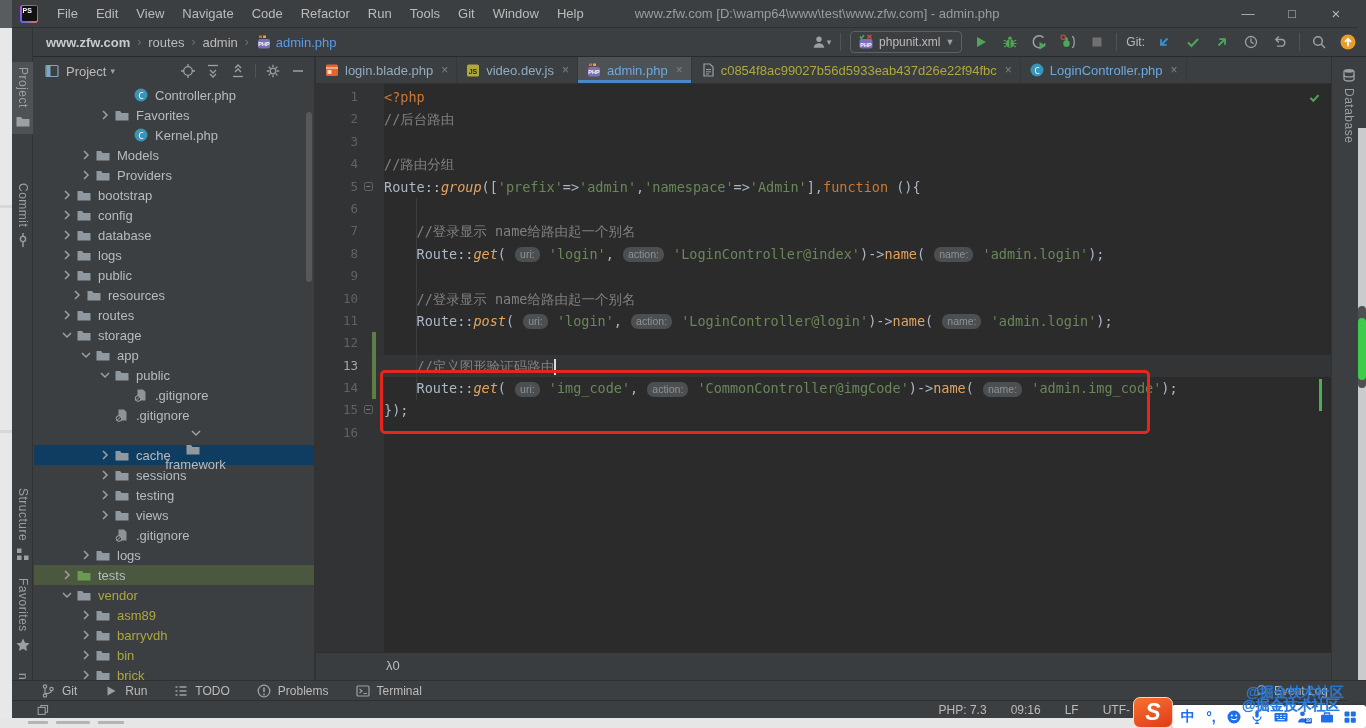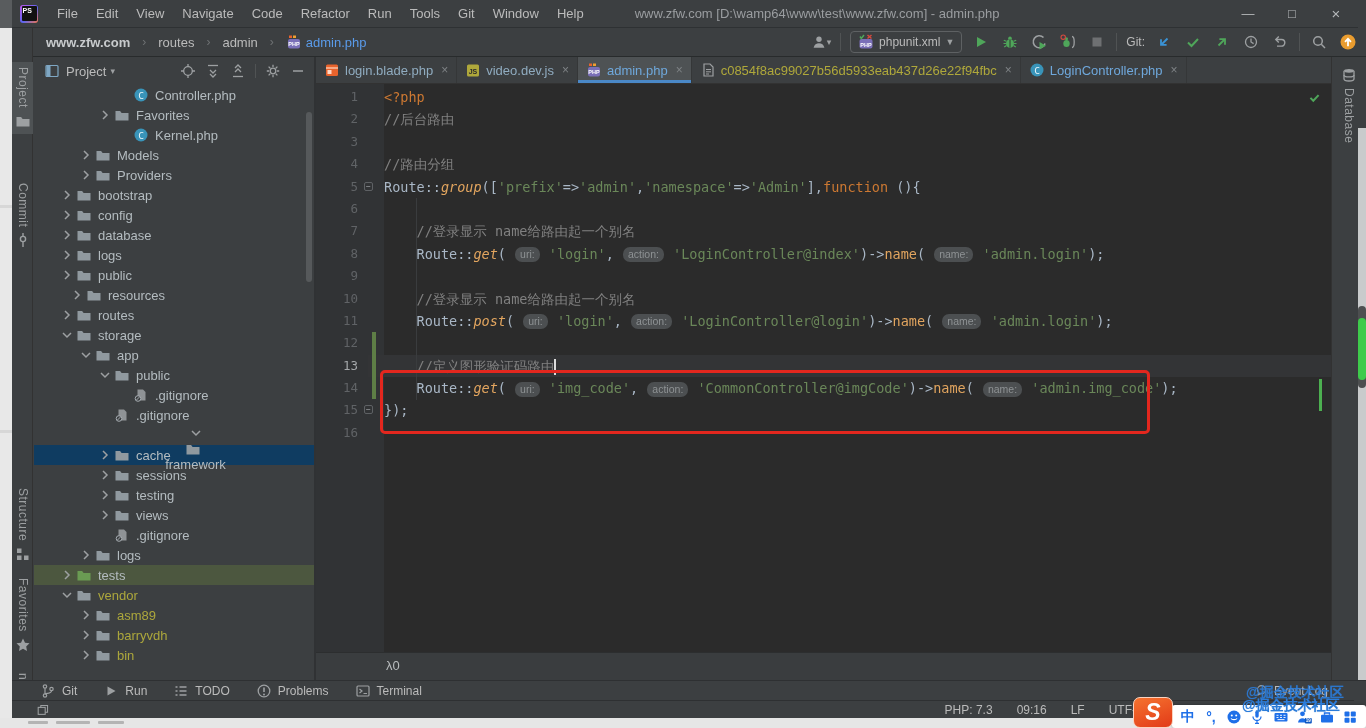--- a/index.html
+++ b/index.html
@@ -16,21 +16,21 @@
   .ps-logo { width:18px; height:18px; margin-left:8px; border-radius:3px; padding:1.5px; background:linear-gradient(135deg,#C057E8 0%,#5A66F1 55%,#F0734A 100%); }
   .ps-logo .in { width:100%; height:100%; background:#111; color:#fff; font-size:7px; font-weight:bold; display:flex; align-items:flex-start; padding:1px; border-radius:1px; }
   #menus { display:flex; margin-left:10px; }
   .menu-item { padding:0 9px; font-size:13px; color:#BBBBBB; line-height:28px; cursor:default; }
   .win-title { margin-left:42px; font-size:13px; color:#9A9DA0; white-space:nowrap; }
   .win-controls { margin-left:auto; display:flex; }
   .win-btn { width:44px; height:27px; display:flex; align-items:center; justify-content:center; color:#B6B9BB; font-size:13px; }
 
   
   .navbar { position:absolute; left:33px; top:28px; right:0; height:29px; background:#3C3F41; display:flex; align-items:center; border-bottom:1px solid #282B2C; }
-  #breadcrumbs { display:flex; align-items:center; gap:12px; margin-left:13px; font-size:13px; }
+  #breadcrumbs { display:flex; align-items:center; gap:7px; margin-left:13px; font-size:13px; }
   .crumb { color:#BBBBBB; }
   .crumb.root { font-weight:bold; color:#C8CBCD; }
   .crumb-sep { color:#6E7173; font-size:12px; }
   .crumb-file { color:#5A9BEA; display:flex; align-items:center; gap:4px; }
   #nav-right { margin-left:auto; margin-right:8px; display:flex; align-items:center; gap:9px; }
   .vsep { width:1px; height:18px; background:#505354; }
   .tbtn { width:20px; height:20px; display:flex; align-items:center; justify-content:center; }
   .runconfig { display:flex; align-items:center; gap:5px; border:1px solid #5E6163; border-radius:4px; height:22px; padding:0 7px; color:#BBBBBB; font-size:12px; }
   .git-label { color:#BBBBBB; font-size:12px; }
   .dd-arrow { color:#9DA0A2; font-size:9px; }
@@ -90,21 +90,21 @@
   
   .light-scroll { position:absolute; left:1358px; top:128px; width:8px; height:562px; background:#C9CBCC; }
   .light-scroll .dark-thumb { position:absolute; left:0; top:178px; width:8px; height:82px; background:#4D4F50; border-radius:4px; }
   .light-scroll .green-mark { position:absolute; left:0; top:190px; width:8px; height:62px; background:#3ECB4B; border-radius:4px; }
 
   
   .bottom-bar { position:absolute; left:12px; top:680px; right:0; height:20px; background:#3C3F41; border-top:1px solid #2E3032; display:flex; align-items:center; }
   #bottom-left { display:flex; align-items:center; gap:26px; margin-left:28px; }
   .bbtn { display:flex; align-items:center; gap:6px; font-size:12px; color:#BBBBBB; }
   #event-log { margin-left:auto; margin-right:38px; display:flex; align-items:center; gap:6px; font-size:12px; color:#BBBBBB; }
-  .status-bar { position:absolute; left:12px; top:700px; right:12px; height:18px; background:#3C3F41; border-top:1px solid #2E3032; display:flex; align-items:center; }
+  .status-bar { position:absolute; left:12px; top:700px; right:18px; height:18px; background:#3C3F41; border-top:1px solid #2E3032; display:flex; align-items:center; }
   #status-right { position:absolute; right:218px; display:flex; gap:24px; font-size:12px; color:#BBBBBB; }
   .statusbar-left-icon { margin-left:24px; }
 
   
   .bottom-strip { position:absolute; left:0; top:718px; width:1366px; height:10px; background:#E6E6E6; }
   .smudge { position:absolute; top:3px; height:3px; background:#A8A8A8; border-radius:1px; opacity:.8; }
 
   
   .ime-logo { position:absolute; left:1133px; top:697px; width:40px; height:31px; background:linear-gradient(160deg,#F5732F,#E23A18); border:1.5px solid #FBD3C0; border-radius:7px; display:flex; align-items:center; justify-content:center; color:#fff; font-size:23px; font-weight:bold; font-style:italic; z-index:30; }
   .ime-bar { position:absolute; left:1172px; top:705px; width:194px; height:23px; background:#FFFFFF; border-radius:3px; display:flex; align-items:center; justify-content:space-around; padding:0 4px; z-index:29; box-shadow:0 0 3px rgba(0,0,0,.3); }
@@ -744,20 +744,33 @@
               <path d="M6 4l4 4-4 4" fill="none" stroke="#9DA0A2" stroke-width="1.5"></path>
             </svg>
           </span>
           <span class="ic ticon">
             <svg width="16" height="16" viewBox="0 0 16 16">
               <path d="M1.5 4h4.6l1.5 2h6.9v7.5H1.5z" fill="#90999F"></path>
             </svg>
           </span>
           <span class="lbl olive">bin</span>
         </div>
+        <div class="trow" style="padding-left: 43px;">
+          <span class="chev">
+            <svg width="16" height="16" viewBox="0 0 16 16">
+              <path d="M6 4l4 4-4 4" fill="none" stroke="#9DA0A2" stroke-width="1.5"></path>
+            </svg>
+          </span>
+          <span class="ic ticon">
+            <svg width="16" height="16" viewBox="0 0 16 16">
+              <path d="M1.5 4h4.6l1.5 2h6.9v7.5H1.5z" fill="#90999F"></path>
+            </svg>
+          </span>
+          <span class="lbl olive">brick</span>
+        </div>
       </div>
     <div class="tree-thumb"></div>
   </div>
   <div class="panel-splitter"></div>
 
   <div class="editor-wrap">
     <div class="tabsbar" id="tabsbar">
         <div class="tab">
           <span class="ic">
             <svg width="16" height="16" viewBox="0 0 16 16">

